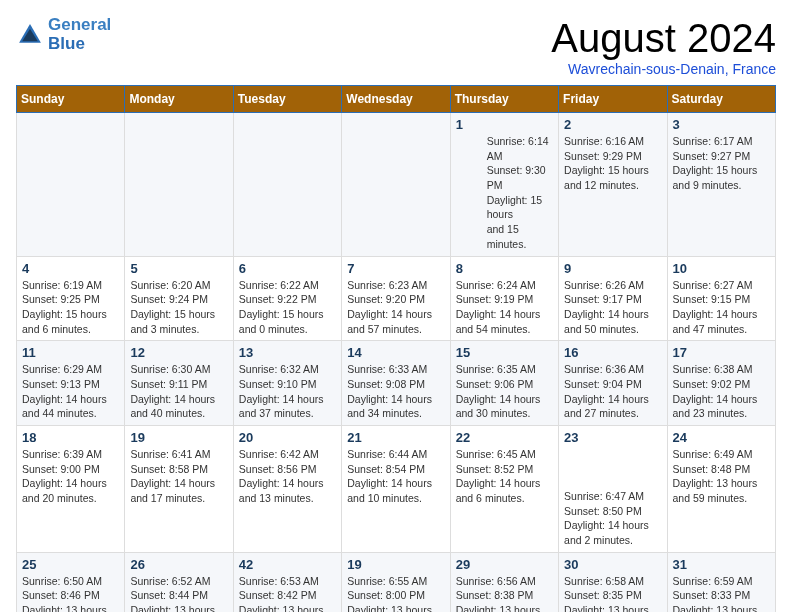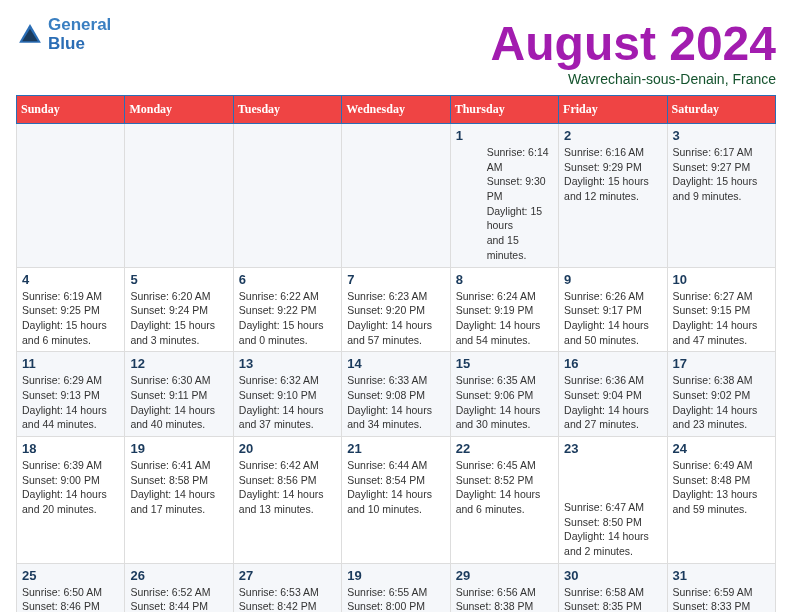--- a/index.html
+++ b/index.html
@@ -31,37 +31,36 @@
       color: #3a7fc1;
     }
     .logo-icon {
       width: 28px;
       height: 28px;
     }
     .title-block {
       text-align: right;
     }
     .month-title {
-      font-size: 48px;
-      color: #a21caf;
-      font-weight: bold;
+      font-size: 40px;
+      color: #000000;
+      font-weight: normal;
     }
     .location {
       font-size: 14px;
-      color: #14532d;
+      color: #1d4ed8;
     }
     table {
       width: 100%;
       border-collapse: collapse;
       font-size: 11px;
     }
     thead tr {
-      background-color: #ef4444;
+      background-color: #a16207;
       color: #fff;
-      font-family: Liberation Serif, serif;
     }
     thead th {
       padding: 6px 4px;
       text-align: left;
       font-weight: bold;
       font-size: 12px;
       border: 1px solid #2a6db5;
     }
     tbody tr {
       border-bottom: 1px solid #ccc;
@@ -320,21 +319,21 @@
 and 55 minutes.</div>
         </td>
         <td>
           <span class="day-num">26</span>
           <div class="day-info" style="white-space: pre-line;">Sunrise: 6:52 AM
 Sunset: 8:44 PM
 Daylight: 13 hours
 and 52 minutes.</div>
         </td>
         <td>
-          <span class="day-num">27</span>
+          <span class="day-num">42</span>
           <div class="day-info" style="white-space: pre-line;">Sunrise: 6:53 AM
 Sunset: 8:42 PM
 Daylight: 13 hours
 and 48 minutes.</div>
         </td>
         <td>
           <span class="day-num">19</span>
           <div class="day-info" style="white-space: pre-line;">Sunrise: 6:55 AM
 Sunset: 8:00 PM
 Daylight: 13 hours

